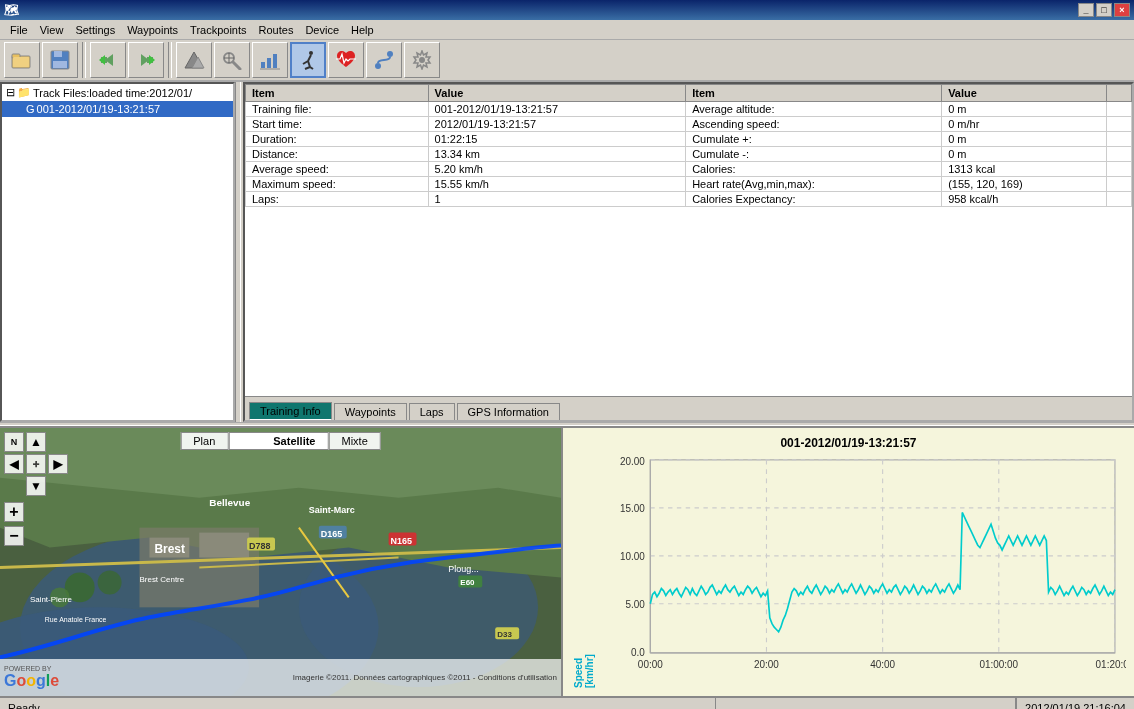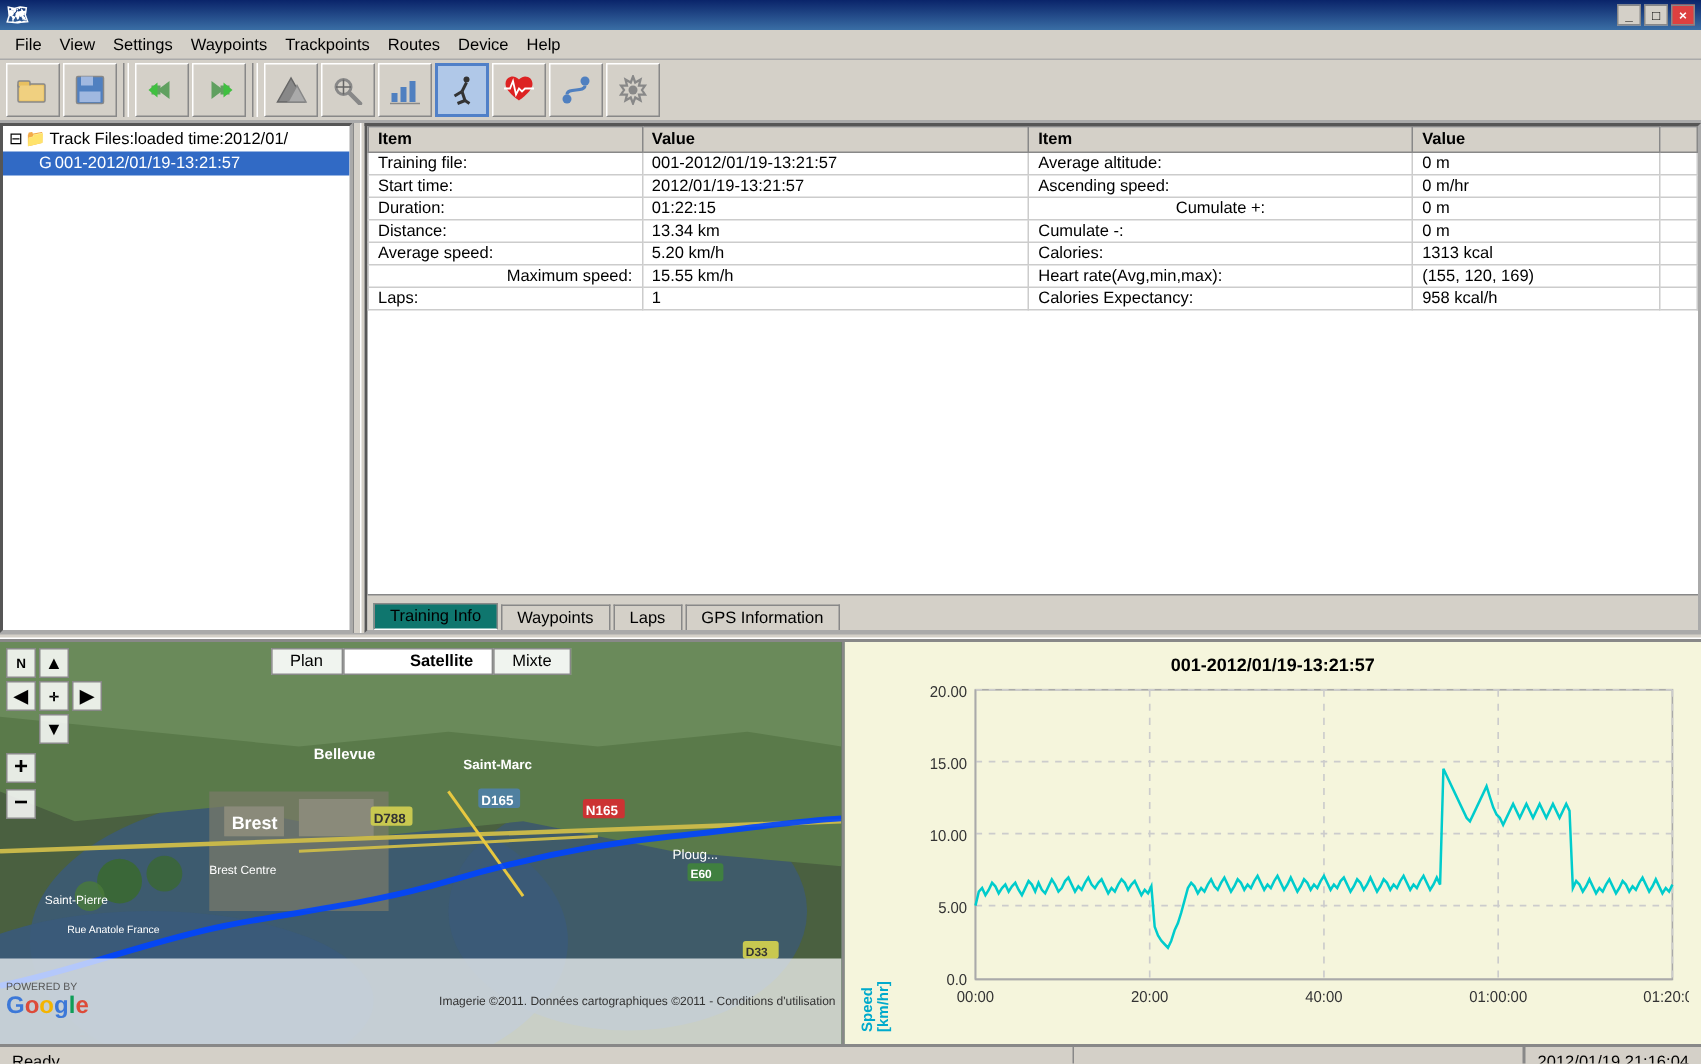--- a/index.html
+++ b/index.html
@@ -183,21 +183,21 @@
       cursor: pointer;
       font-size: 11px;
     }
     .map-view-btn.active { background: #fff; font-weight: bold; padding-left: 44px; }
 
     #map-footer {
       position: absolute;
       bottom: 0; left: 0; right: 0;
       background: rgba(255,255,255,0.7);
       font-size: 9px;
-      padding: 16px 4px;
+      padding: 6px 4px;
       display: flex; align-items: center; justify-content: space-between;
     }
     #map-footer .google-logo { font-size: 16px; font-weight: bold; }
     #map-footer .google-logo span:first-child { color: #3c78d8; }
     #map-footer .google-logo span:nth-child(2) { color: #dd4b39; }
     #map-footer .google-logo span:nth-child(3) { color: #f4b400; }
     #map-footer .google-logo span:nth-child(4) { color: #3c78d8; }
     #map-footer .google-logo span:nth-child(5) { color: #0f9d58; }
     #map-footer .google-logo span:nth-child(6) { color: #dd4b39; }
 
@@ -445,40 +445,40 @@
             <tr>
               <td style="color: rgb(0, 0, 0);">Start time:</td>
               <td>2012/01/19-13:21:57</td>
               <td style="color: rgb(0, 0, 0);">Ascending speed:</td>
               <td>0   m/hr</td>
               <td></td>
             </tr>
             <tr>
               <td style="color: rgb(0, 0, 0);">Duration:</td>
               <td>01:22:15</td>
-              <td style="color: rgb(0, 0, 0); text-align: center;">Cumulate +:</td>
+              <td style="color: rgb(0, 0, 0);">Cumulate +:</td>
               <td>0 m</td>
               <td></td>
             </tr>
             <tr>
               <td style="color: rgb(0, 0, 0);">Distance:</td>
               <td>13.34 km</td>
               <td style="color: rgb(0, 0, 0);">Cumulate -:</td>
               <td>0 m</td>
               <td></td>
             </tr>
             <tr>
               <td style="color: rgb(0, 0, 0);">Average speed:</td>
               <td>5.20 km/h</td>
               <td style="color: rgb(0, 0, 0);">Calories:</td>
               <td>1313 kcal</td>
               <td></td>
             </tr>
             <tr>
-              <td style="color: rgb(0, 0, 0); text-align: right;">Maximum speed:</td>
+              <td style="color: rgb(0, 0, 0);">Maximum speed:</td>
               <td>15.55 km/h</td>
               <td style="color: rgb(0, 0, 0);">Heart rate(Avg,min,max):</td>
               <td>(155, 120, 169)</td>
               <td></td>
             </tr>
             <tr>
               <td style="color: rgb(0, 0, 0);">Laps:</td>
               <td>1</td>
               <td style="color: rgb(0, 0, 0);">Calories Expectancy:</td>
               <td>958 kcal/h</td>

